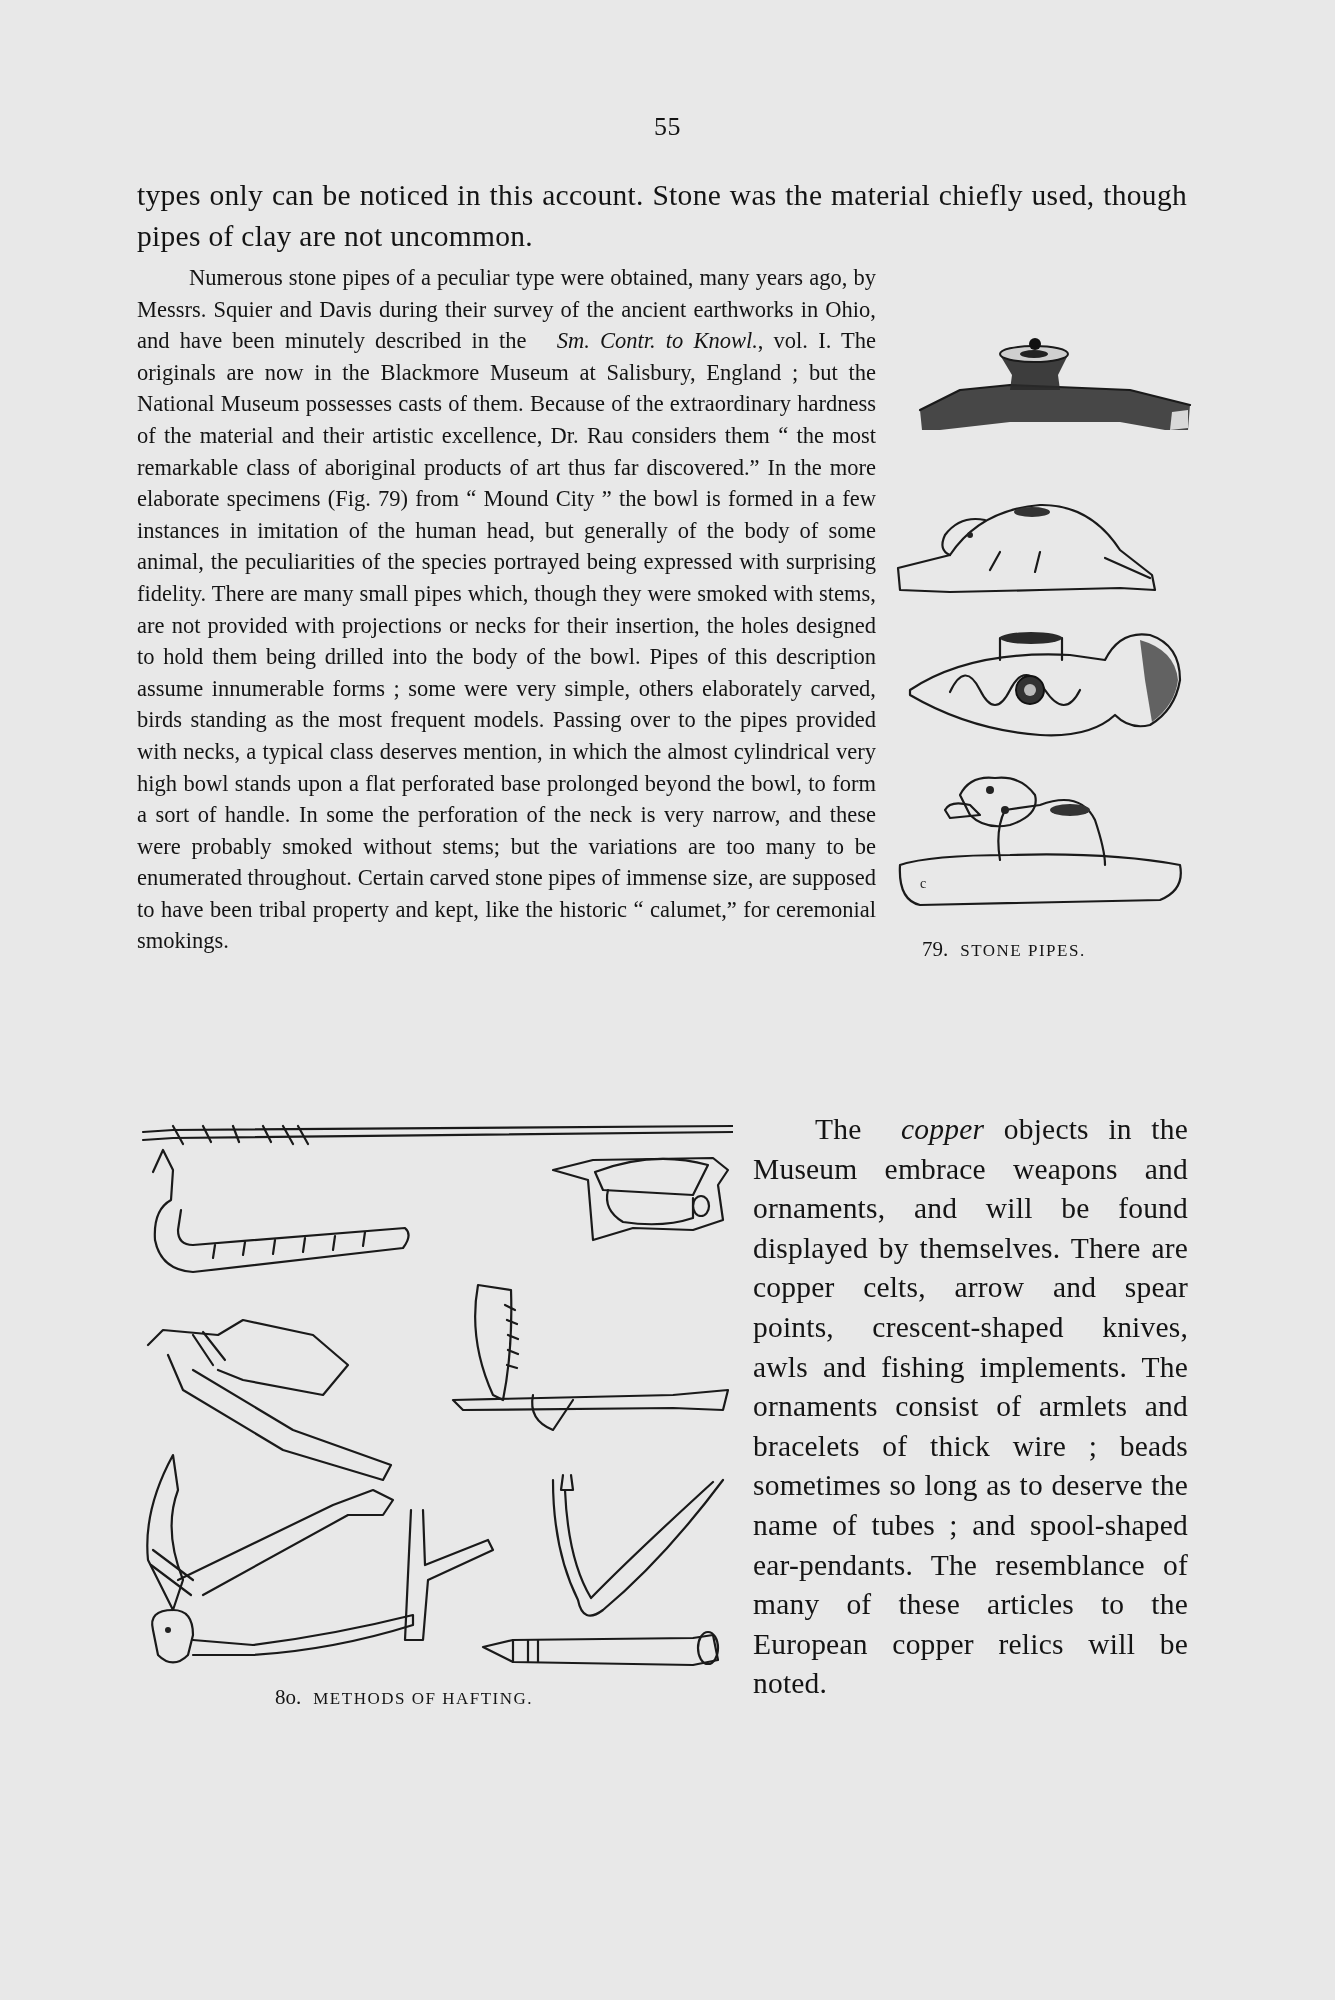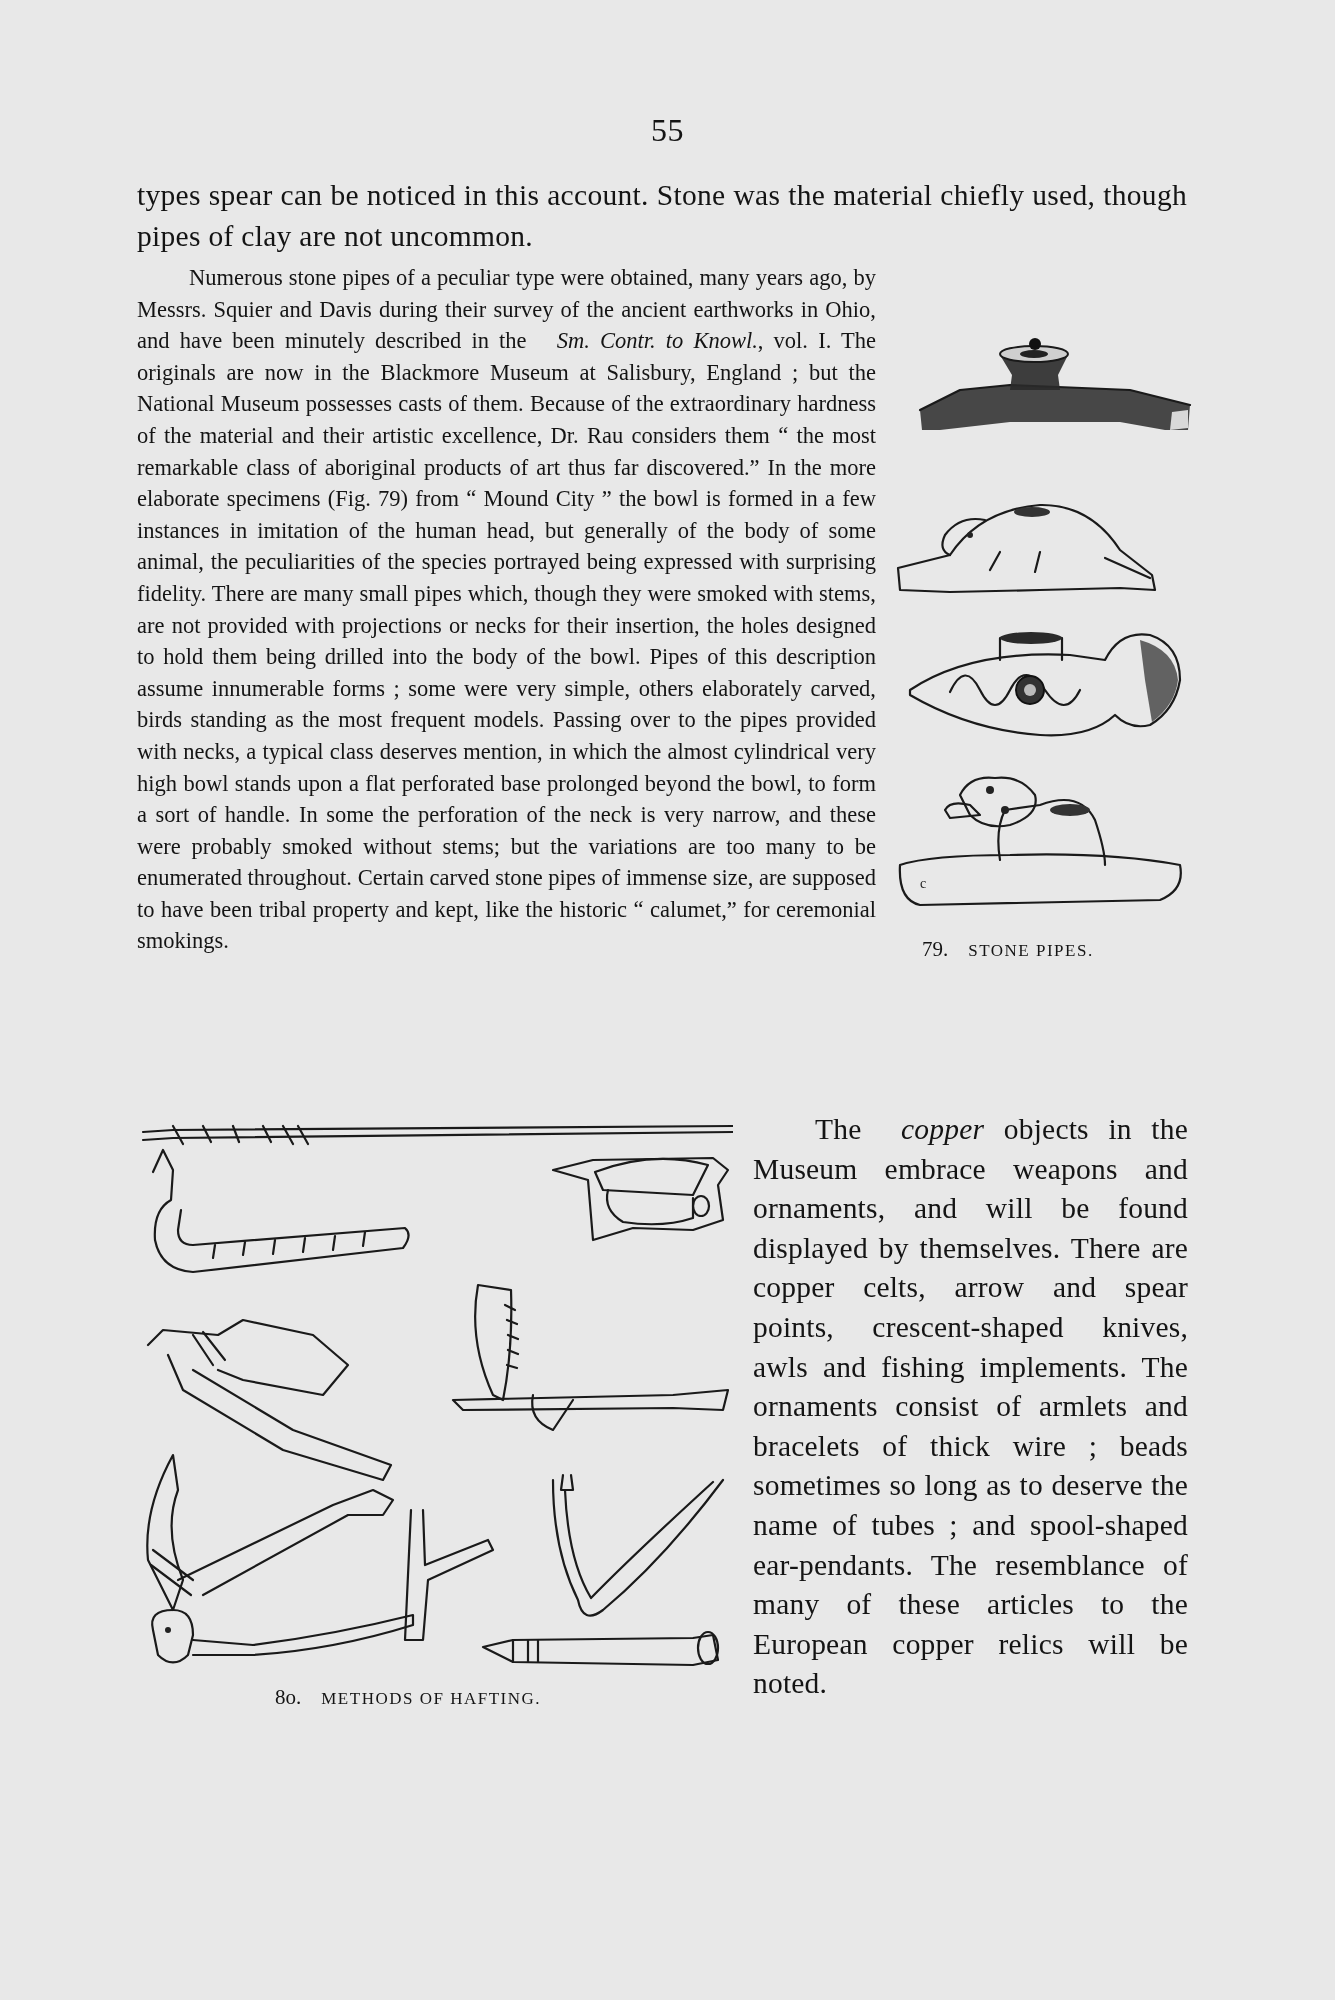--- a/index.html
+++ b/index.html
@@ -5,42 +5,42 @@
   html, body { margin: 0; padding: 0; }
   body {
     width: 1335px; height: 2000px; overflow: hidden;
     background: #e8e8e8;
     color: #141414;
     font-family: "Liberation Serif", "DejaVu Serif", serif;
     position: relative;
   }
   .page-number {
     position: absolute; top: 112px; left: 0; width: 1335px;
-    text-align: center; font-size: 32px; letter-spacing: 0.5px;
+    text-align: center; font-size: 26px; letter-spacing: 0.5px;
   }
   .lead {
     position: absolute; left: 137px; width: 1050px; top: 175px;
     font-size: 29.5px; line-height: 41px; text-align: justify;
     text-align-last: left; letter-spacing: 0.3px;
   }
   .body-small {
     position: absolute; left: 137px; width: 1050px; top: 262px;
     font-size: 22.5px; line-height: 31.6px; text-align: justify;
   }
   .body-small p { margin: 0; text-indent: 52px; }
   .fig79 {
     float: right; width: 305px; height: 640px; margin: 68px -8px 0 14px;
     position: relative;
   }
   .fig79 svg { display: block; }
   .fig-caption {
     font-size: 17px; letter-spacing: 1.5px; text-transform: uppercase;
     position: absolute; white-space: nowrap;
   }
-  .fig-caption .num { font-size: 21px; letter-spacing: 0; margin-right: 20px; text-transform: none; }
+  .fig-caption .num { font-size: 21px; letter-spacing: 0; margin-right: 12px; text-transform: none; }
   .fig79 .fig-caption { left: 32px; top: 604px; }
   .lower {
     position: absolute; left: 133px; width: 1055px; top: 1110px;
     font-size: 29.5px; line-height: 39.6px; text-align: justify;
     letter-spacing: 0.2px;
   }
   .lower p { margin: 0; }
   .lower p.indent { text-indent: 62px; }
   .lower p + p { margin-top: 6px; font-weight: bold; }
   .fig80 {
@@ -51,21 +51,21 @@
   em { font-style: italic; margin-left: 20px; }
   .ink { stroke: #1a1a1a; fill: none; stroke-width: 2.2; stroke-linecap: round; stroke-linejoin: round; }
   .ink-fill { fill: #2a2a2a; }
   .ink-light { fill: #d8d8d8; }
 </style>
 </head>
 <body>
 
 <div class="page-number">55</div>
 
-<div class="lead">types spear can be noticed in this account. Stone was the material chiefly used, though pipes of clay are not uncommon.</div>
+<div class="lead">types only can be noticed in this account. Stone was the material chiefly used, though pipes of clay are not uncommon.</div>
 
 <div class="body-small">
   <div class="fig79">
     <svg width="305" height="595" viewBox="0 0 305 595">
 
       <g>
         <path class="ink-fill" d="M30 80 L70 60 L120 55 L240 60 L300 75 L298 100 L275 100 L230 92 L120 92 L50 100 L32 100 Z" opacity="0.85"></path>
         <path class="ink" d="M30 80 L70 60 L120 55 L240 60 L300 75"></path>
         <path class="ink-light" d="M282 82 L298 80 L298 98 L280 100 Z"></path>
         <path class="ink-fill" d="M110 25 Q145 18 178 25 L168 45 L170 60 L120 60 L122 45 Z" opacity="0.9"></path>

